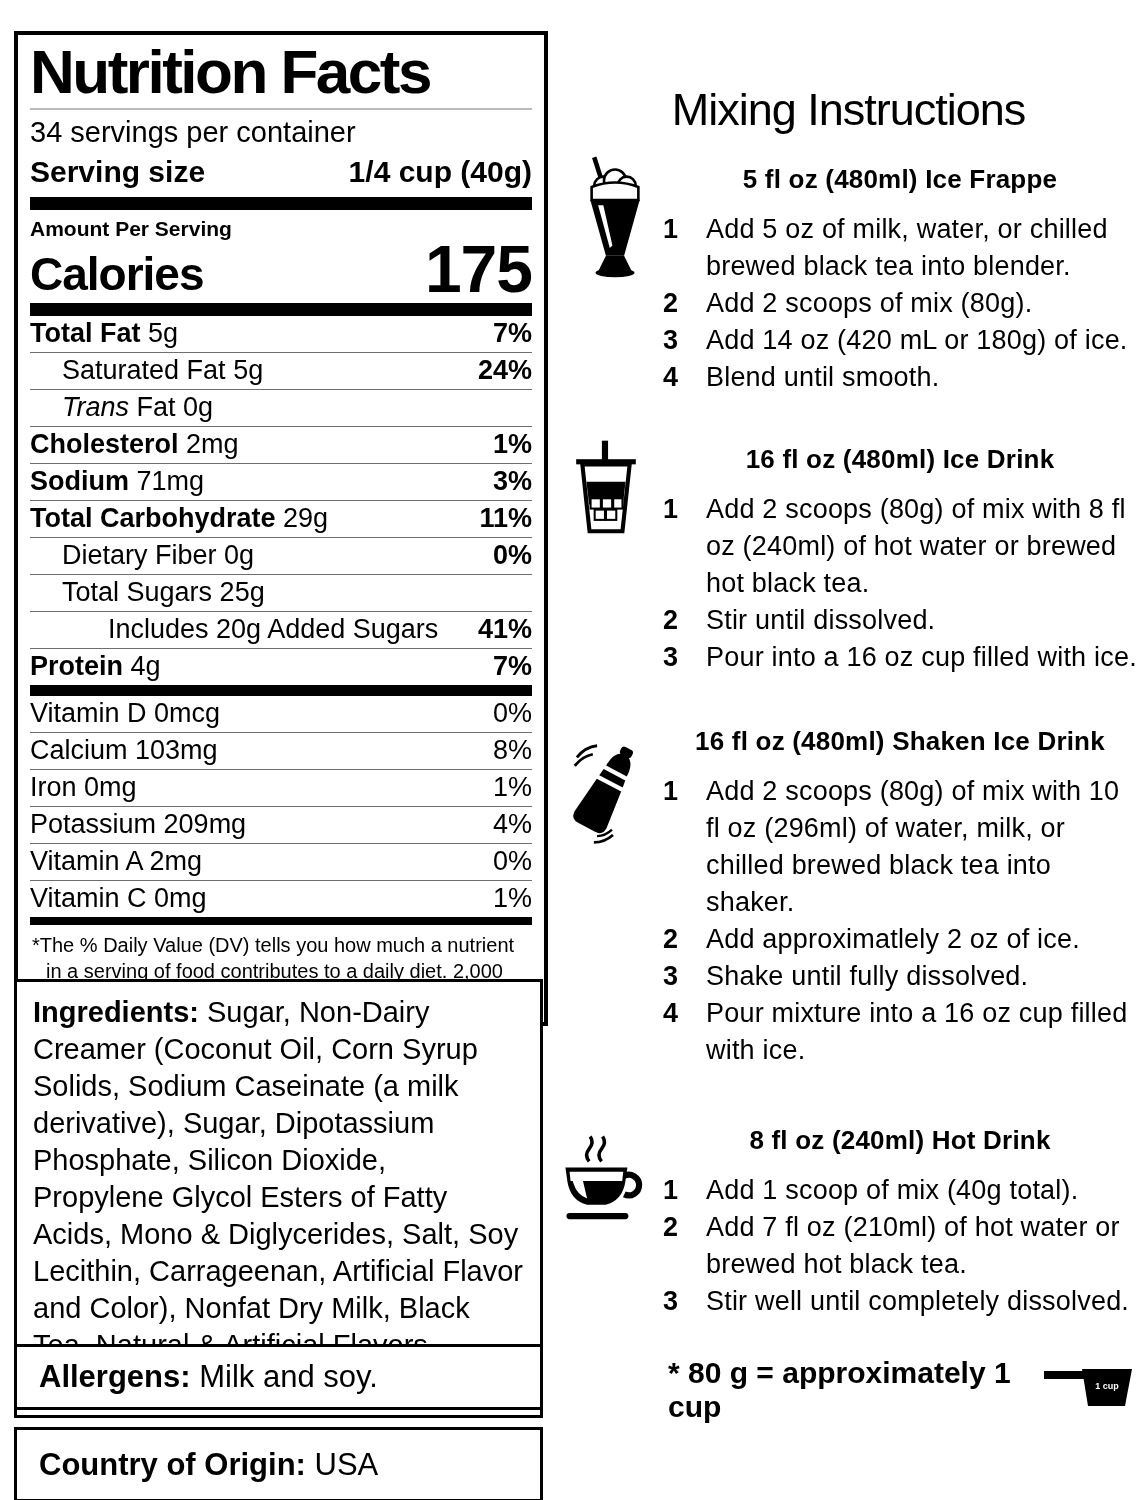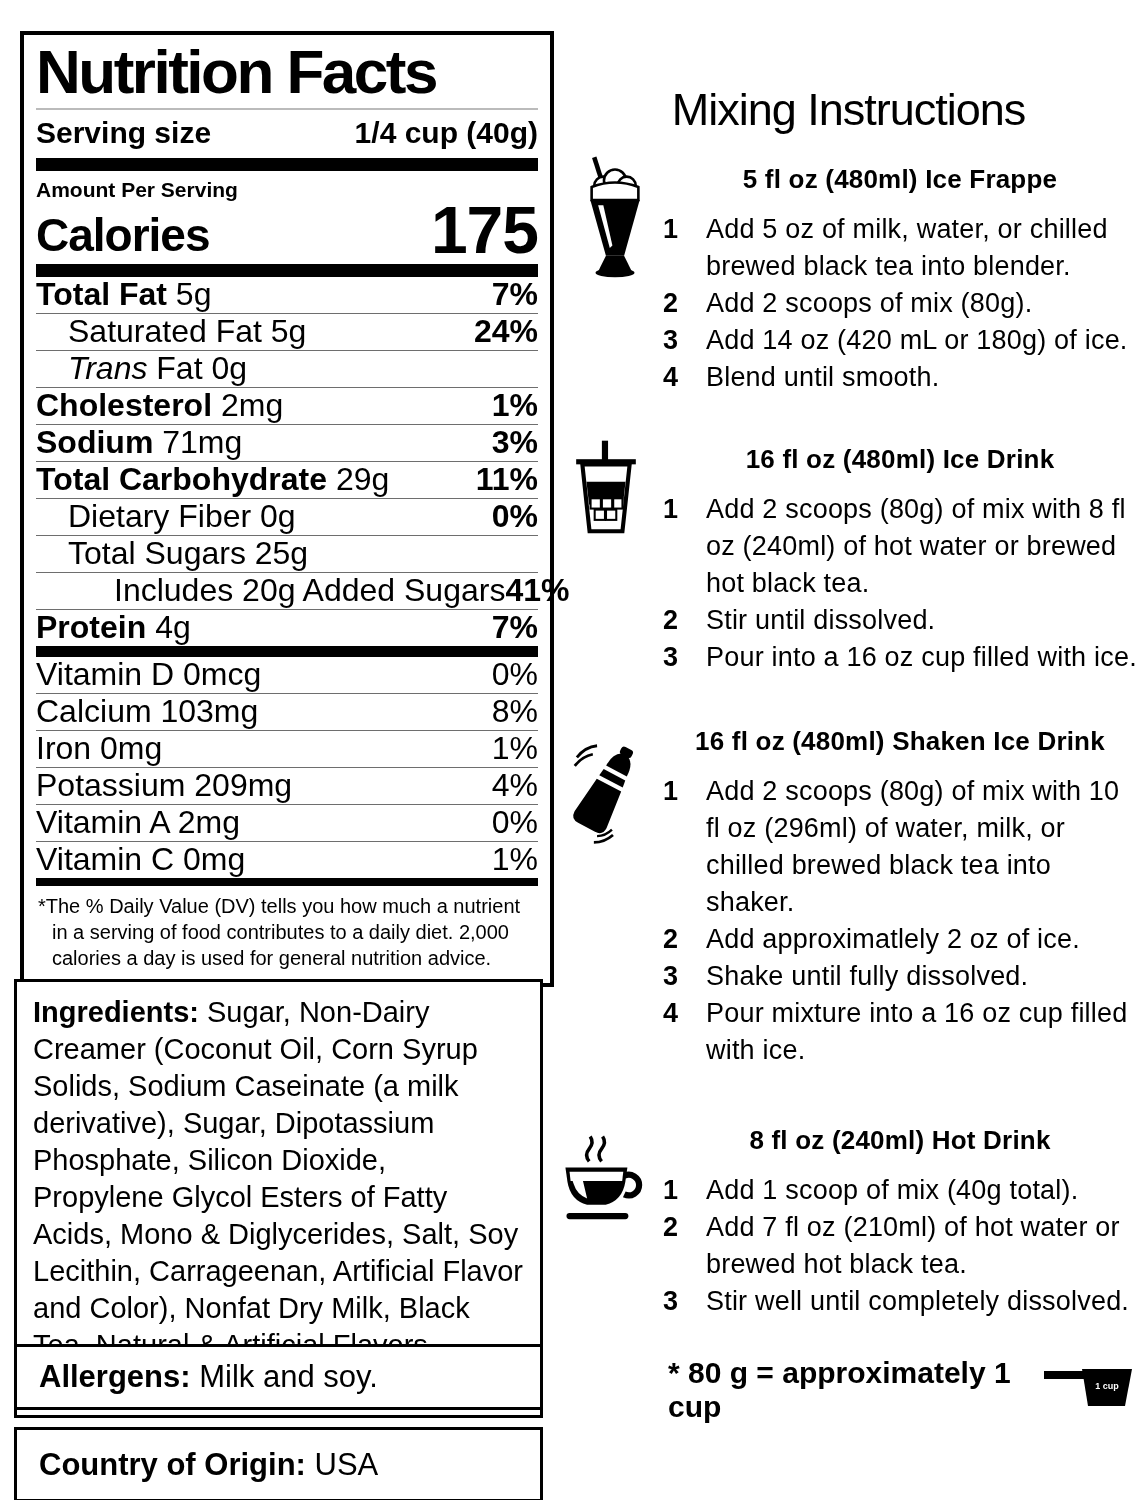--- a/index.html
+++ b/index.html
@@ -12,21 +12,20 @@
     position: relative;
   }
   .canvas { position: absolute; inset: 0; }
 
   
   .nf-box {
     position: absolute; left: 14px; top: 31px; width: 534px;
     border: 4px solid #000;
     background: #fff;
     padding: 4px 12px 10px 12px;
-    margin-left: 6px;
   }
   .nf-title {
     font-size: 62px; font-weight: 900; letter-spacing: -2.5px;
     line-height: 1.08; white-space: nowrap;
   }
   .nf-rule { border-top: 2px solid #bbb; margin: 2px 0 4px 0; }
   .nf-servings { font-size: 29px; padding: 2px 0 4px 0; }
   .nf-ssrow {
     display: flex; justify-content: space-between;
     font-size: 30px; font-weight: bold; padding: 2px 0 8px 0;
@@ -41,21 +40,21 @@
   }
   .nf-cal-label { font-size: 46px; font-weight: bold; letter-spacing: -1px; line-height: 1.0; }
   .nf-cal-value { font-size: 66px; font-weight: bold; line-height: 0.85; letter-spacing: -1px; }
   .nf-dvhead {
     text-align: right; font-size: 19px; font-weight: bold;
     padding: 5px 0 4px 0;
     border-bottom: 1px solid #6e6e6e;
   }
   .nrow {
     display: flex; justify-content: space-between; align-items: baseline;
-    font-size: 32px; line-height: 35px;
+    font-size: 27px; line-height: 35px;
     border-bottom: 1px solid #6e6e6e;
     padding: 0 0 1px 0;
   }
   .nrow.nob { border-bottom: none; }
   .nrow .nm { white-space: nowrap; }
   .nrow .dvb { font-weight: bold; }
   .ind1 { padding-left: 32px; }
   .ind2 { padding-left: 78px; text-align: right; }
   .vrow { font-weight: normal; }
   .nf-footnote {
@@ -102,20 +101,21 @@
   }
 </style>
 </head>
 <body>
 
 <div class="canvas">
 
   <section class="nf-box">
     <h1 class="nf-title">Nutrition Facts</h1>
     <div class="nf-rule"></div>
+    <div class="nf-servings">34 servings per container</div>
     <div class="nf-ssrow">
       <span>Serving size</span>
       <span>1/4 cup (40g)</span>
     </div>
     <div class="bar"></div>
     <div class="nf-aps">Amount Per Serving</div>
     <div class="nf-calrow">
       <span class="nf-cal-label">Calories</span>
       <span class="nf-cal-value">175</span>
     </div>

